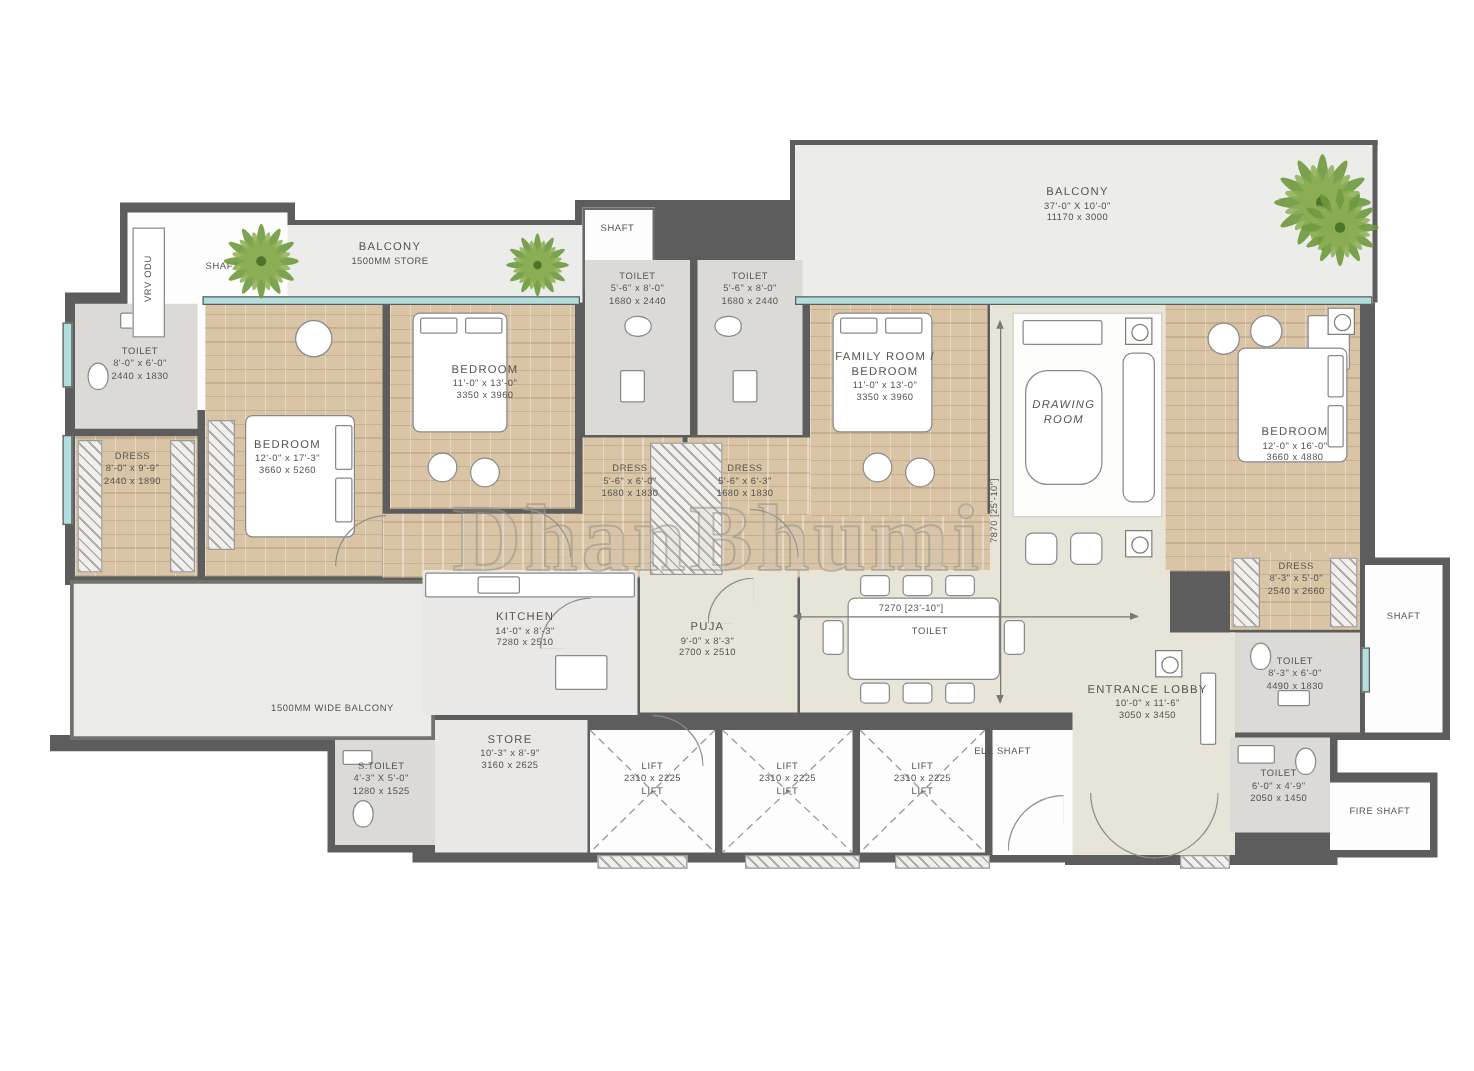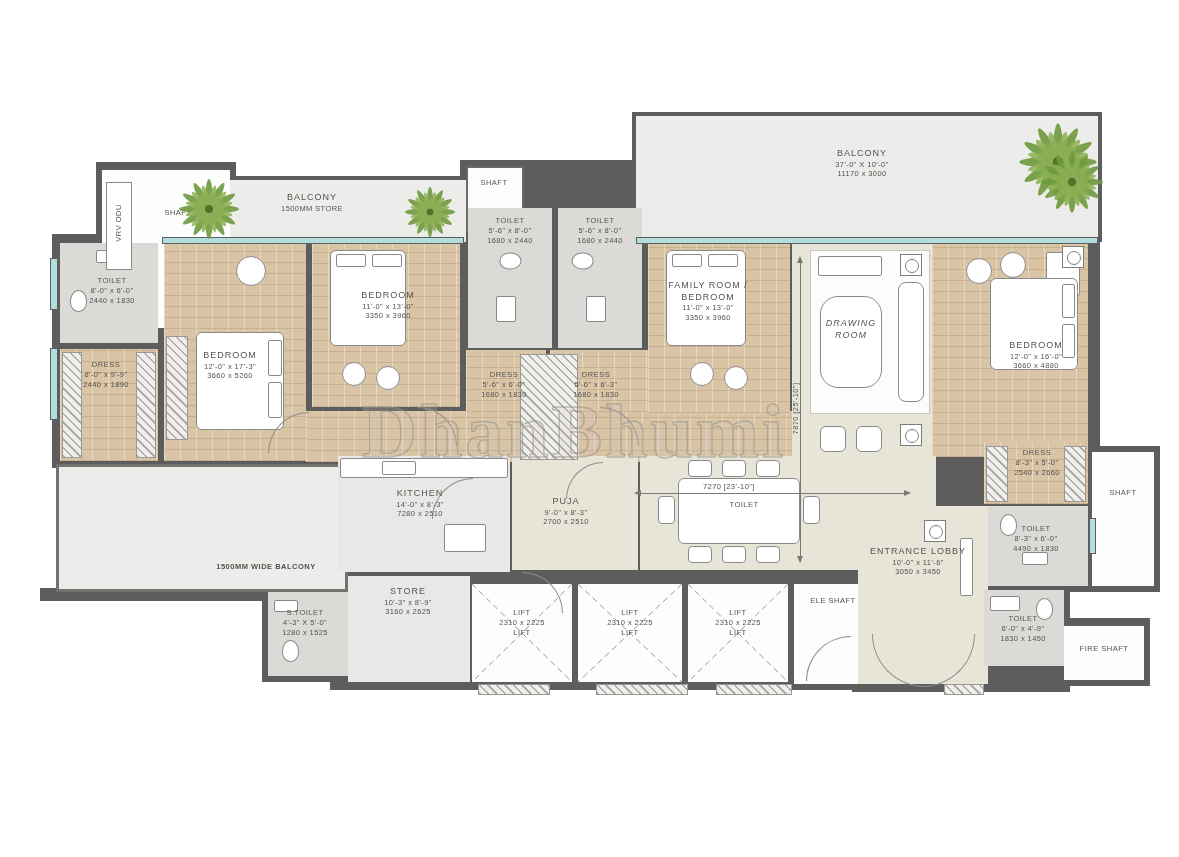--- a/index.html
+++ b/index.html
@@ -301,21 +301,21 @@
     <div class="mm">7280 x 2510</div>
   </div>
   <div class="rlabel" style="left:518px;top:496px;width:96px;">
     <div class="nm">PUJA</div>
     <div class="ft">9'-0" x 8'-3"</div>
     <div class="mm">2700 x 2510</div>
   </div>
   <div class="rlabel small" style="left:696px;top:500px;width:96px;z-index:6;">
     <div class="nm">TOILET</div>
   </div>
-  <div class="rlabel small" style="left:196px;top:562px;width:140px;font-weight:bold;">
+  <div class="rlabel small" style="left:196px;top:562px;width:140px;">
     <div class="nm">1500MM WIDE BALCONY</div>
   </div>
   <div class="rlabel small" style="left:260px;top:608px;width:90px;z-index:6;">
     <div class="nm">S.TOILET</div>
     <div class="ft">4'-3" X 5'-0"</div>
     <div class="mm">1280 x 1525</div>
   </div>
   <div class="rlabel" style="left:356px;top:586px;width:104px;">
     <div class="nm">STORE</div>
     <div class="ft">10'-3" x 8'-9"</div>
@@ -329,32 +329,32 @@
   <div class="rlabel small" style="left:584px;top:608px;width:92px;z-index:6;">
     <div class="nm">LIFT</div>
     <div class="mm">2310 x 2225</div>
     <div class="nm">LIFT</div>
   </div>
   <div class="rlabel small" style="left:692px;top:608px;width:92px;z-index:6;">
     <div class="nm">LIFT</div>
     <div class="mm">2310 x 2225</div>
     <div class="nm">LIFT</div>
   </div>
-  <div class="rlabel small" style="left:808px;top:596px;width:50px;">
+  <div class="rlabel small" style="left:777px;top:596px;width:50px;">
     <div class="nm">ELE SHAFT</div>
   </div>
   <div class="rlabel" style="left:862px;top:546px;width:112px;z-index:6;">
     <div class="nm">ENTRANCE LOBBY</div>
     <div class="ft">10'-0" x 11'-6"</div>
     <div class="mm">3050 x 3450</div>
   </div>
   <div class="rlabel small" style="left:978px;top:614px;width:90px;z-index:6;">
     <div class="nm">TOILET</div>
     <div class="ft">6'-0" x 4'-9"</div>
-    <div class="mm">1830 x 1450</div>
+    <div class="mm">2050 x 1450</div>
   </div>
   <div class="rlabel small" style="left:1062px;top:644px;width:84px;">
     <div class="nm">FIRE SHAFT</div>
   </div>
 
   <svg width="0" height="0" style="position:absolute;">
     <defs>
       <g id="plantsym">
         <g fill="#6e9b3e" opacity="0.9">
           <ellipse rx="30" ry="4.5" transform="rotate(0)"></ellipse>

